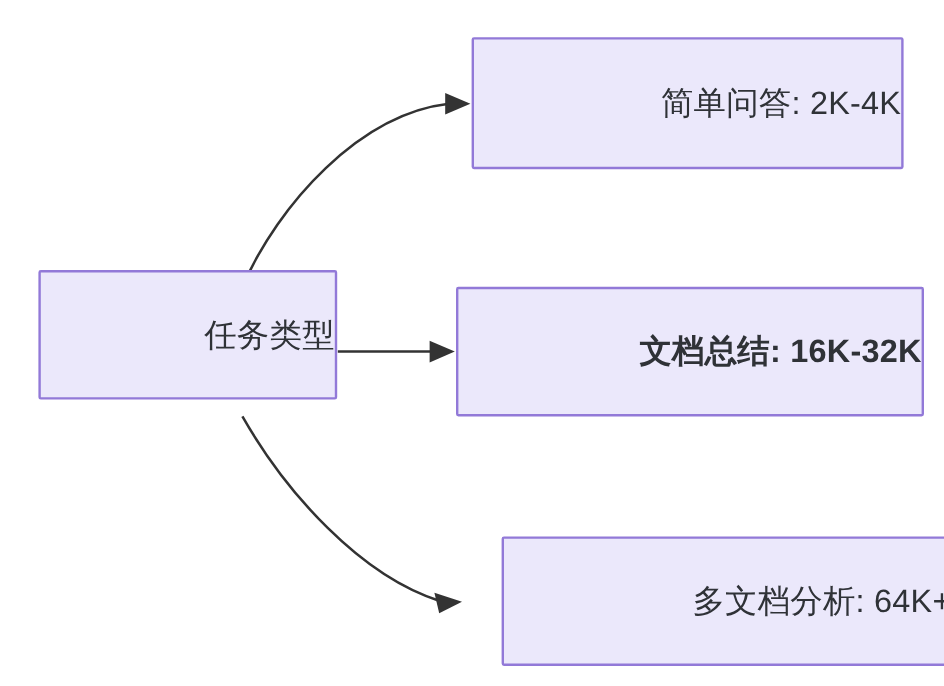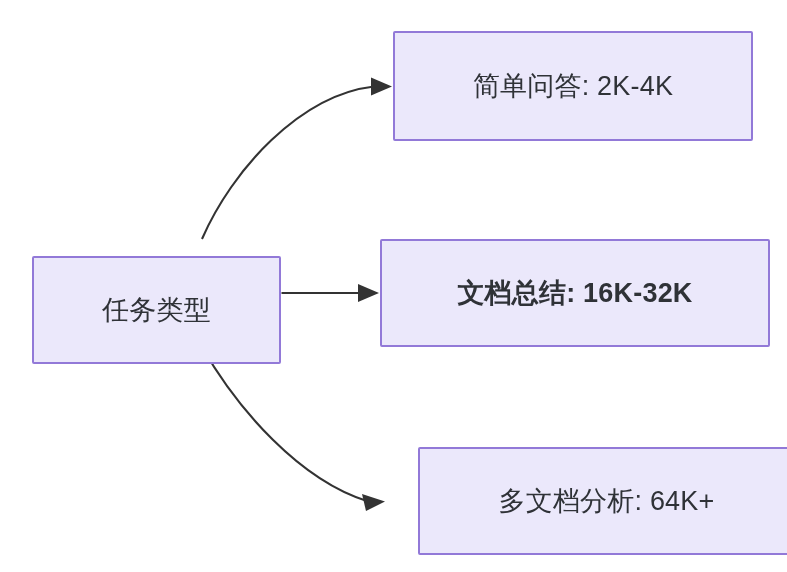--- a/index.html
+++ b/index.html
@@ -27,35 +27,35 @@
     top: 0;
     width: 787px;
     height: 572px;
     pointer-events: none;
   }
   .node {
     position: absolute;
     box-sizing: border-box;
     display: flex;
     align-items: center;
-    justify-content: center;
+    justify-content: flex-end;
     background: #ebe8fb;
     border: 2px solid #9279d8;
     border-radius: 2px;
   }
   .node-label {
     color: #2f3237;
     font-size: 27px;
     line-height: 1;
     letter-spacing: 0.2px;
     white-space: nowrap;
   }
   #node-source {
     left: 32px;
-    top: 256px;
+    top: 225px;
     width: 249px;
     height: 108px;
   }
   #node-simple-qa {
     left: 393px;
     top: 31px;
     width: 360px;
     height: 110px;
   }
   #node-doc-summary {

